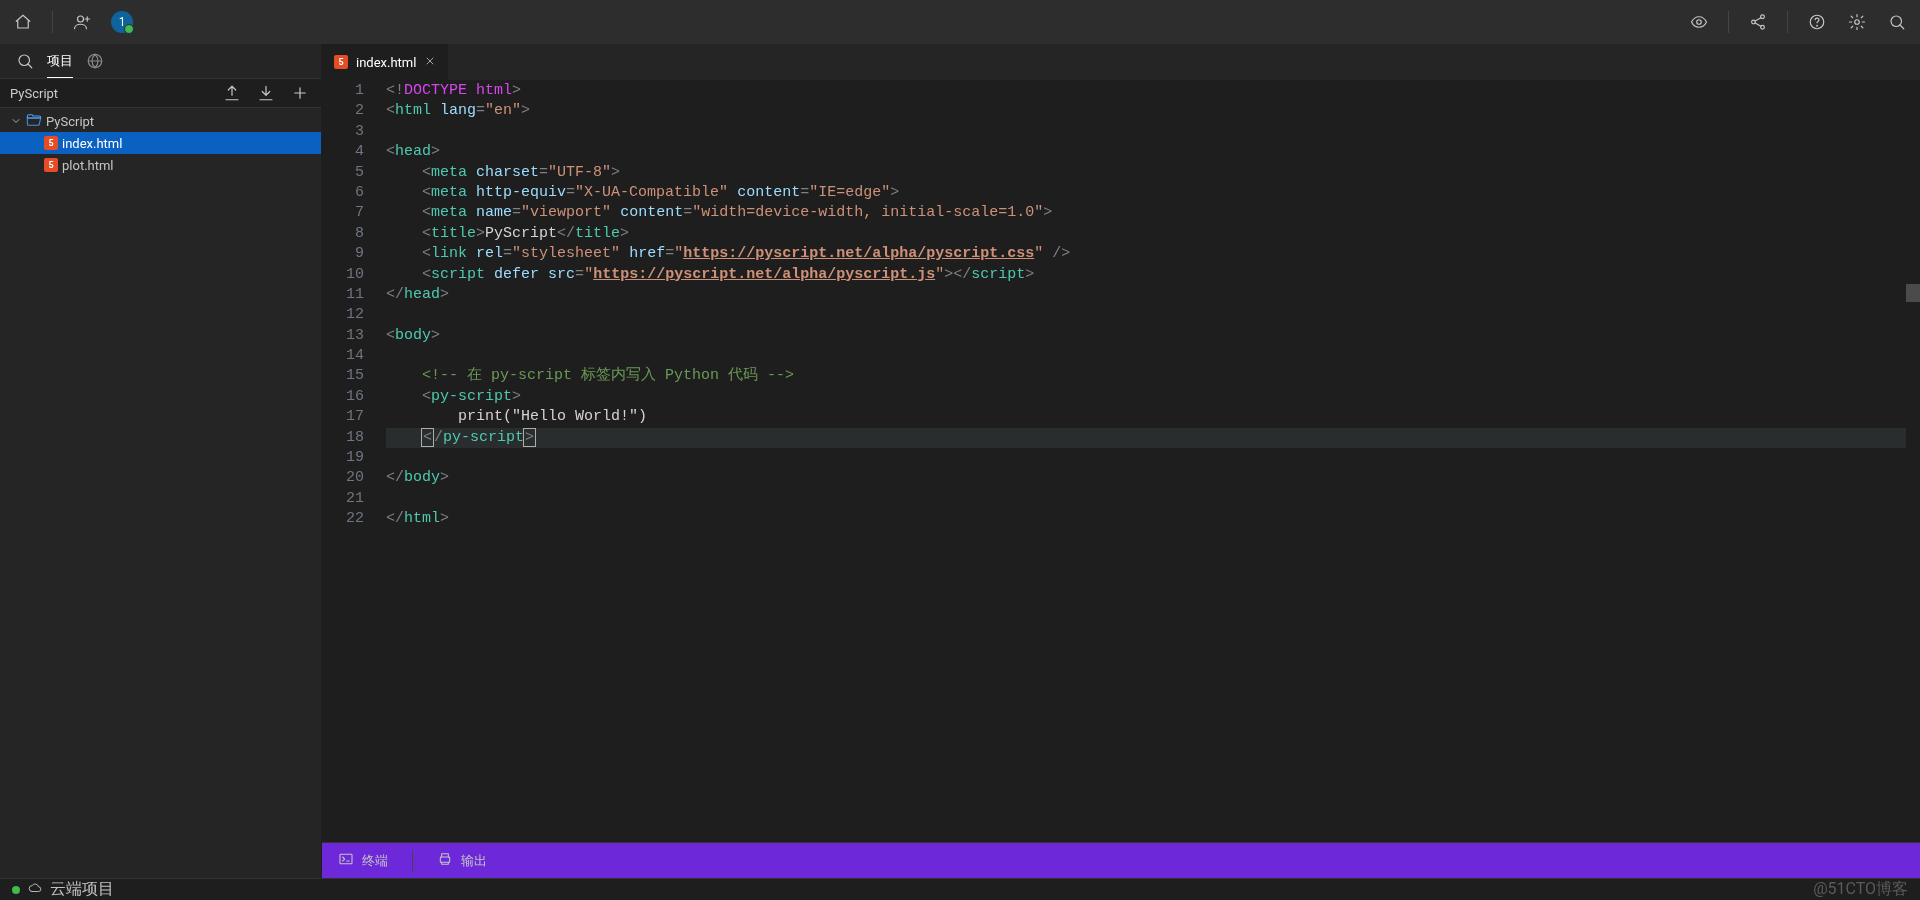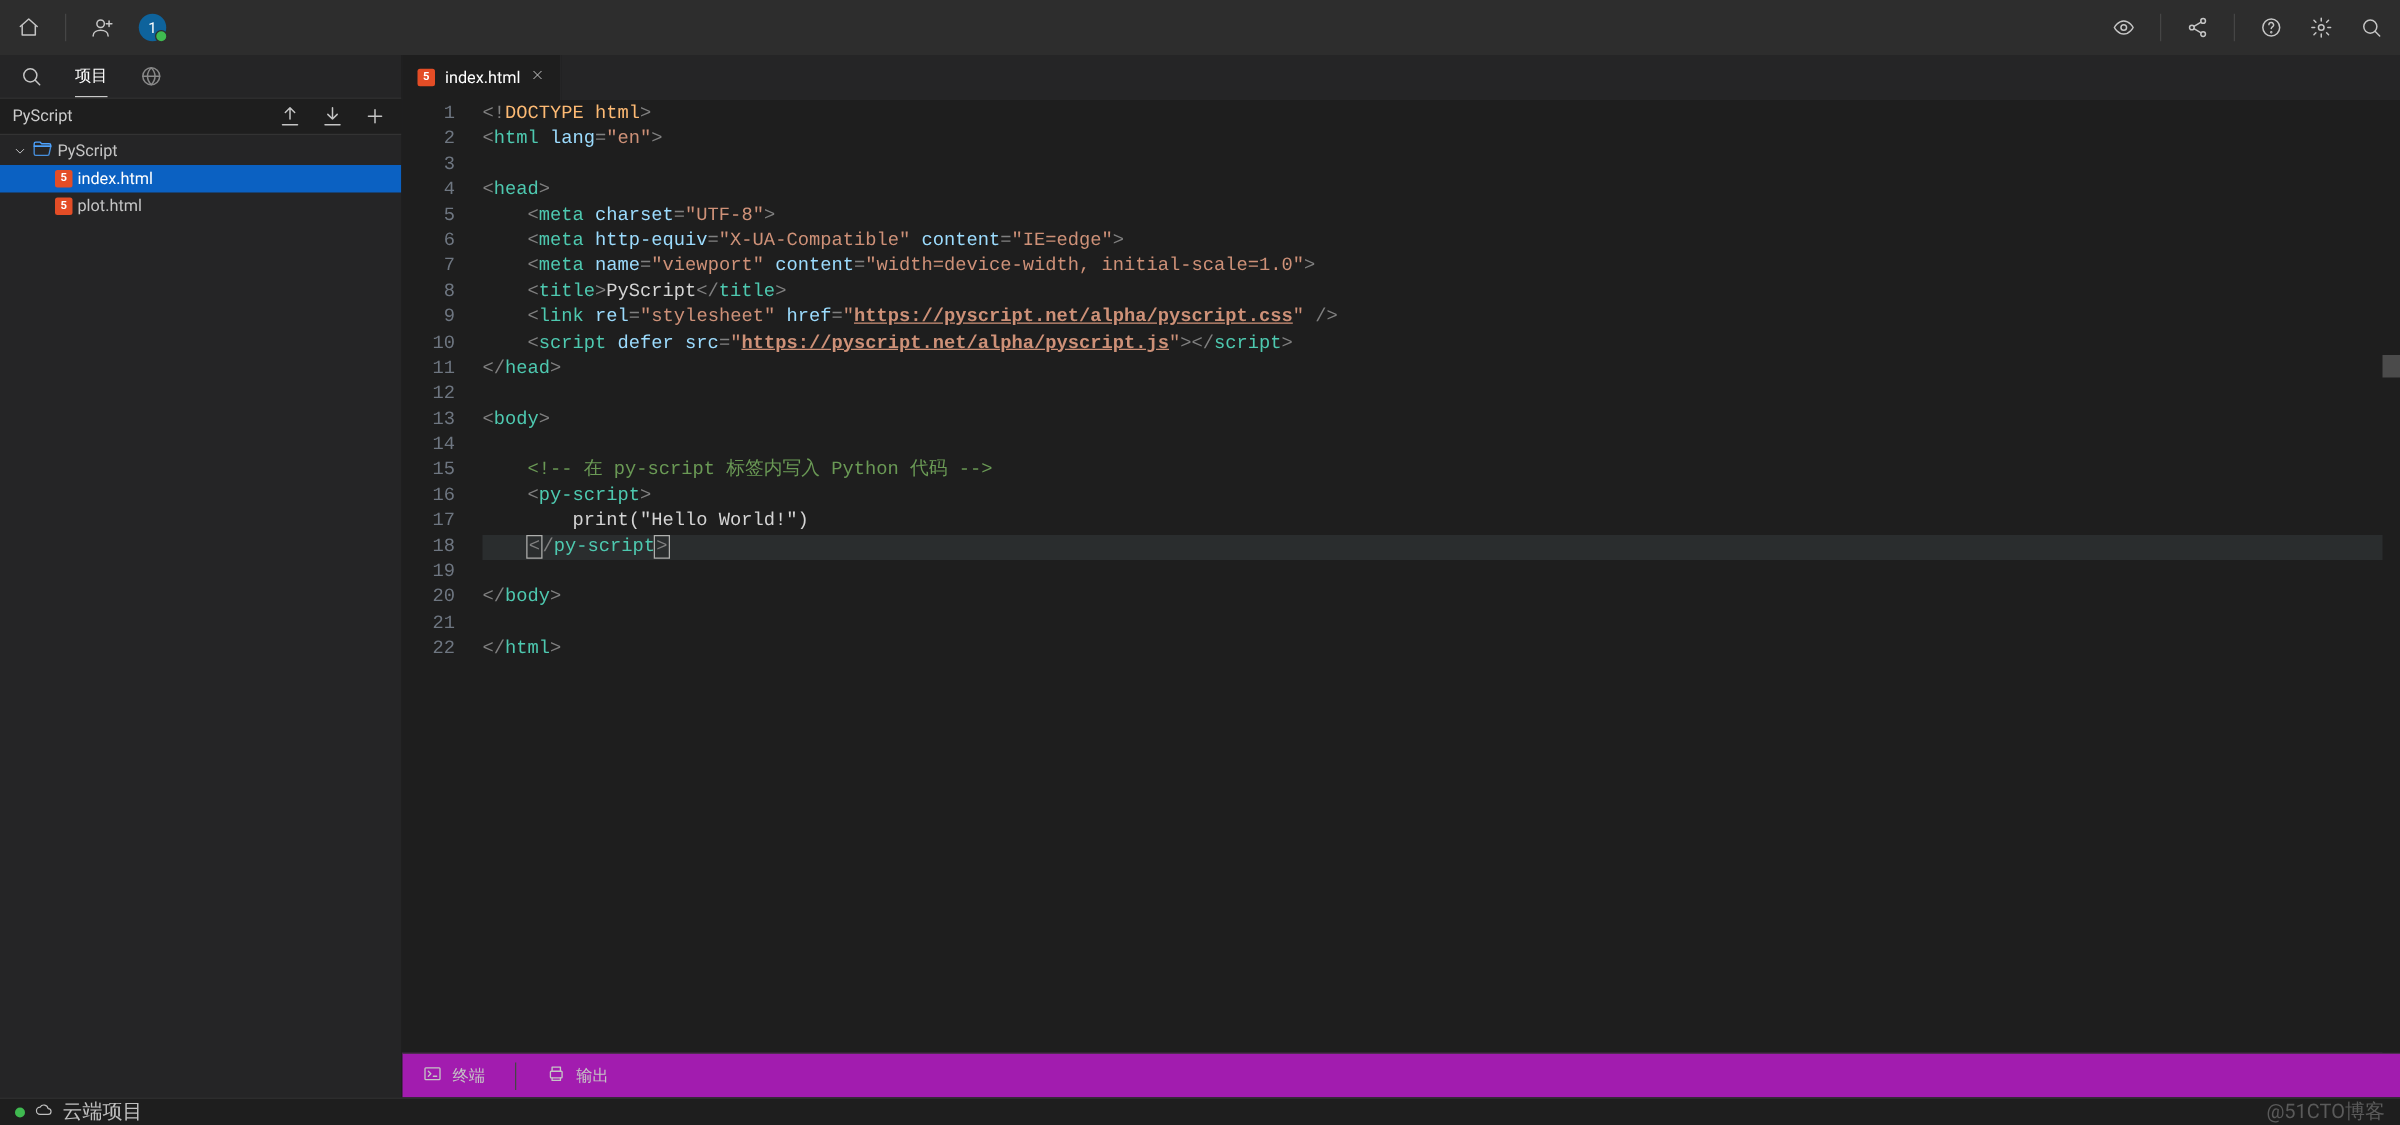--- a/index.html
+++ b/index.html
@@ -17,21 +17,21 @@
   .topbar-left, .topbar-right { display: flex; align-items: center; gap: 18px; }
   .icon-btn { width: 22px; height: 22px; display: flex; align-items: center; justify-content: center; color: #c5c5c5; }
   .icon-btn svg { width: 18px; height: 18px; }
   .divider-v { width: 1px; height: 22px; background: #454545; }
   .avatar { width: 22px; height: 22px; border-radius: 50%; background: #0e639c; color: #fff; display: flex; align-items: center; justify-content: center; font-size: 12px; position: relative; }
   .avatar::after { content:""; position:absolute; right:-1px; bottom:-1px; width:8px; height:8px; border-radius:50%; background:#3fb950; border:1px solid #2d2d2d; }
   
   .main { flex: 1; display: flex; min-height: 0; }
   
   .sidebar { width: 322px; background: #252526; display: flex; flex-direction: column; border-right: 1px solid #1e1e1e; }
-  .sidebar-tabs { height: 34px; display: flex; align-items: center; gap: 24px; padding: 0 14px; }
+  .sidebar-tabs { height: 34px; display: flex; align-items: center; gap: 11px; padding: 0 14px; }
   .sidebar-tab { display: flex; align-items: center; gap: 6px; color: #888; height: 100%; }
   .sidebar-tab.active { color: #fff; border-bottom: 1px solid #fff; }
   .sidebar-hdr {
     height: 30px; display: flex; align-items: center; justify-content: space-between;
     padding: 0 10px; background: #1e1e1e; border-top: 1px solid #333; border-bottom: 1px solid #333;
   }
   .sidebar-hdr-actions { display: flex; gap: 12px; color: #c5c5c5; }
   .tree { flex: 1; overflow: auto; padding-top: 2px; }
   .tree-row {
     height: 22px; display: flex; align-items: center; gap: 4px;
@@ -64,31 +64,31 @@
     flex: 1; font-family: Consolas, "Courier New", monospace; font-size: 15px; line-height: 20.4px;
     color: #d4d4d4; white-space: pre; padding-top: 1px;
   }
   .line { height: 20.4px; }
   .line.hl { background: #2a2d2e; }
   .minimap { position:absolute; right:0; top:0; bottom:0; width:14px; background:#1e1e1e; }
   .minimap-thumb { position:absolute; right:0; top:204px; width:14px; height:18px; background:#4b4b4b; }
   
   .sp-br { color: #808080; }  
   .sp-tag { color: #4ec9b0; }
-  .sp-doctype { color: #fdba74; }
+  .sp-doctype { color: #d946ef; }
   .sp-attr { color: #9cdcfe; }
   .sp-str { color: #ce9178; }
   .sp-url { color: #ce9178; text-decoration: underline; font-weight: bold; }
   .sp-fn { color: #d4d4d4; }
   .sp-cm { color: #6a9955; }
   .sp-txt { color: #d4d4d4; }
   .boxcur { border: 1px solid #aeafad; padding: 0 1px; margin-left:-1px; }
   
   .panel {
-    height: 36px; border-top: 1px solid #333; background: #a21caf;
+    height: 36px; border-top: 1px solid #333; background: #6d28d9;
     display: flex; align-items: center; gap: 24px; padding: 0 16px; color: #c5c5c5;
   }
   .panel-item { display: flex; align-items: center; gap: 8px; }
   .statusbar {
     height: 22px; background: #1e1e1e; border-top: 1px solid #333;
     display: flex; align-items: center; justify-content: space-between;
     padding: 0 12px; color: #c0c0c0; font-size: 16px;
   }
   .status-left { display: flex; align-items: center; gap: 8px; }
   .dot-green { width: 8px; height: 8px; border-radius: 50%; background: #3fb950; }

